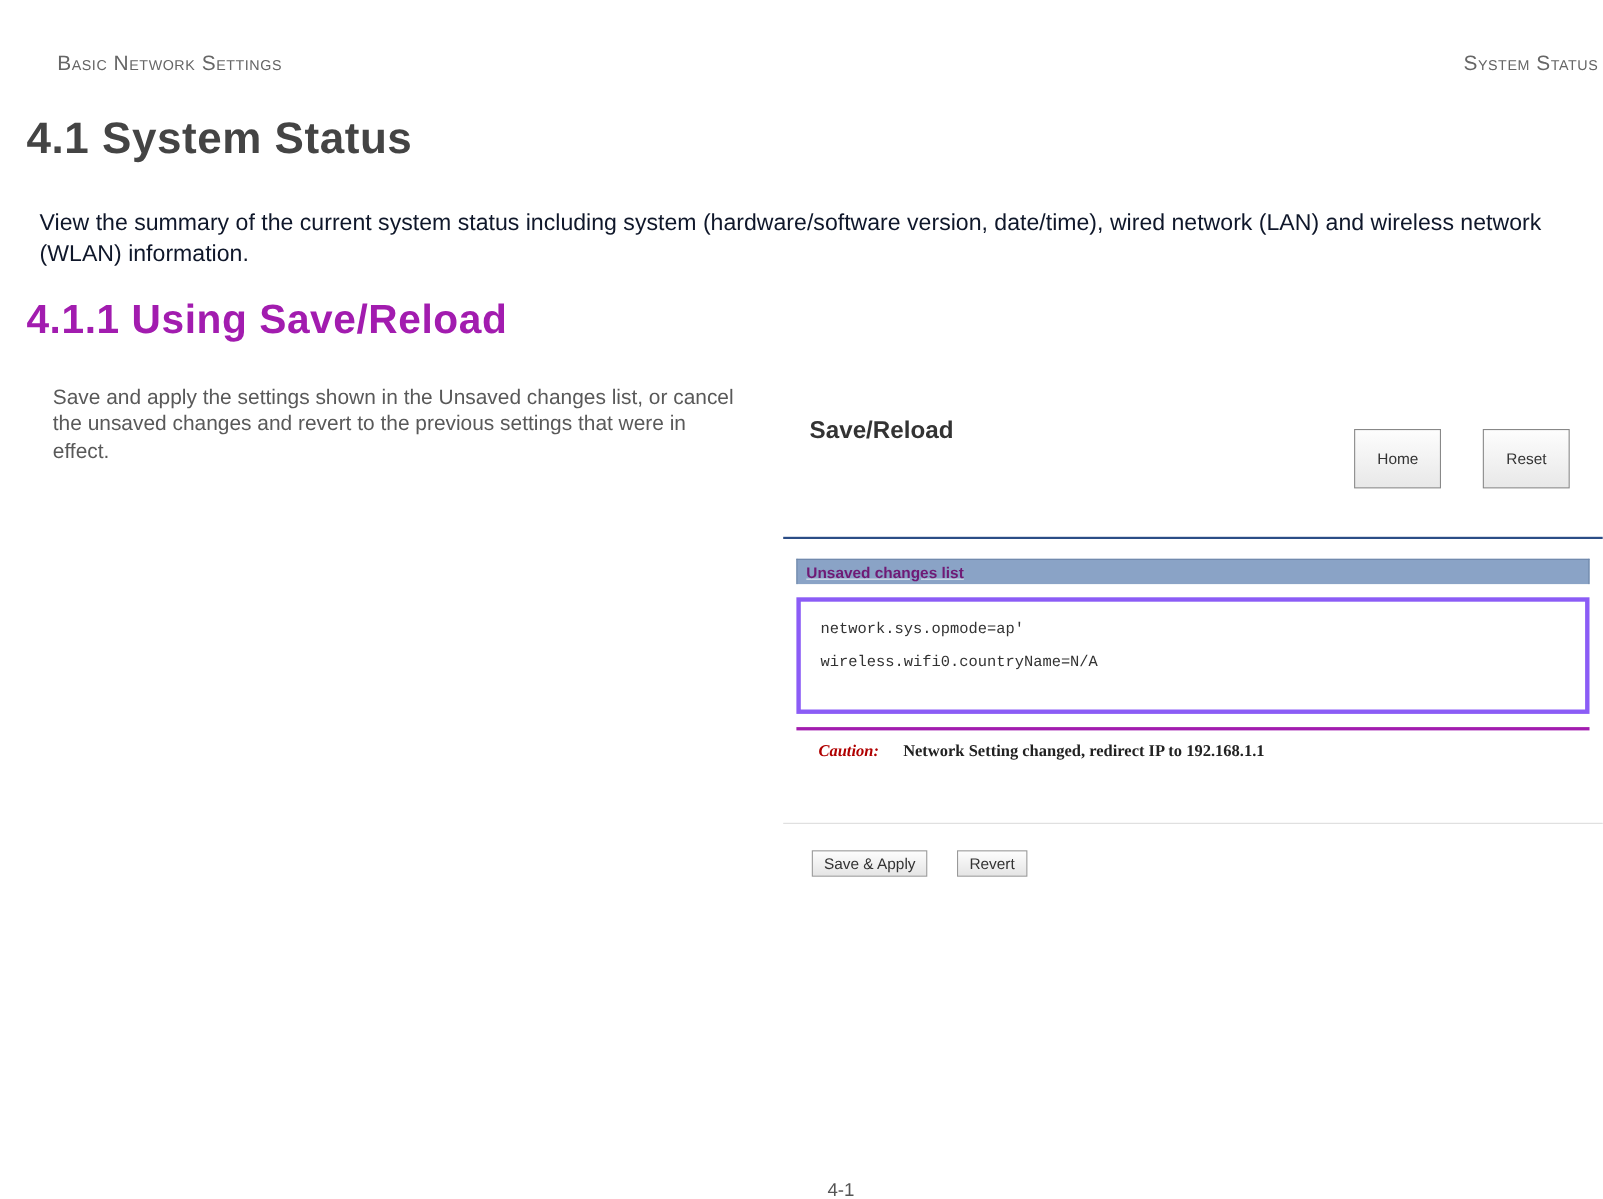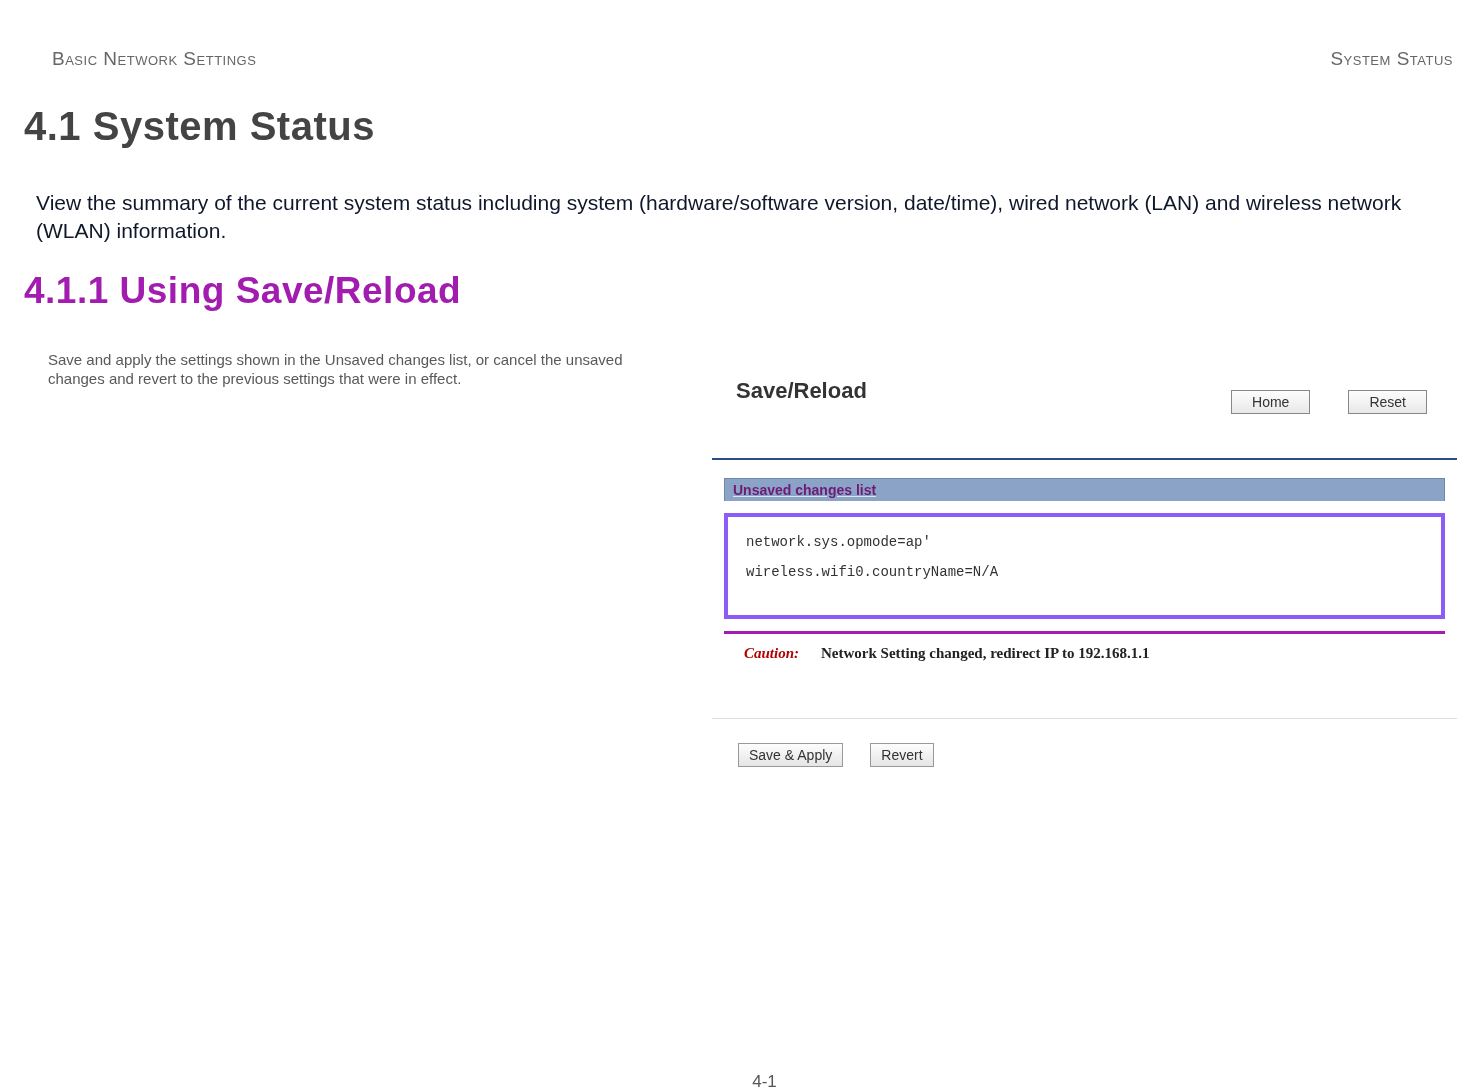--- a/index.html
+++ b/index.html
@@ -46,21 +46,21 @@
     margin: 8px 0 26px 0;
     letter-spacing: 0.5px;
   }
   .two-col {
     display: flex;
     align-items: flex-start;
     gap: 10px;
   }
   .left-text {
     flex: 0 0 630px;
-    font-size: 15px;
+    font-size: 19px;
     line-height: 1.3;
     color: #595959;
   }
   .figure {
     flex: 1;
     border: none;
     padding-top: 4px;
   }
   .panel-hdr {
     display: flex;
@@ -73,21 +73,21 @@
     font-weight: bold;
     font-size: 22px;
     color: #333;
   }
   .btn-group { display: flex; gap: 14px; margin-right: 6px; }
   .ui-btn {
     font-family: Arial, sans-serif;
     font-size: 14px;
     border: 1px solid #888;
     background: linear-gradient(#fdfdfd,#e8e8e8);
-    padding: 3px 20px;
+    padding: 18px 20px;
     color: #333;
     cursor: pointer;
     min-width: 78px;
     text-align: right;
   }
   hr.blue-rule {
     border: none;
     border-top: 2px solid #2b4d86;
     margin: 4px 0 18px 0;
   }

